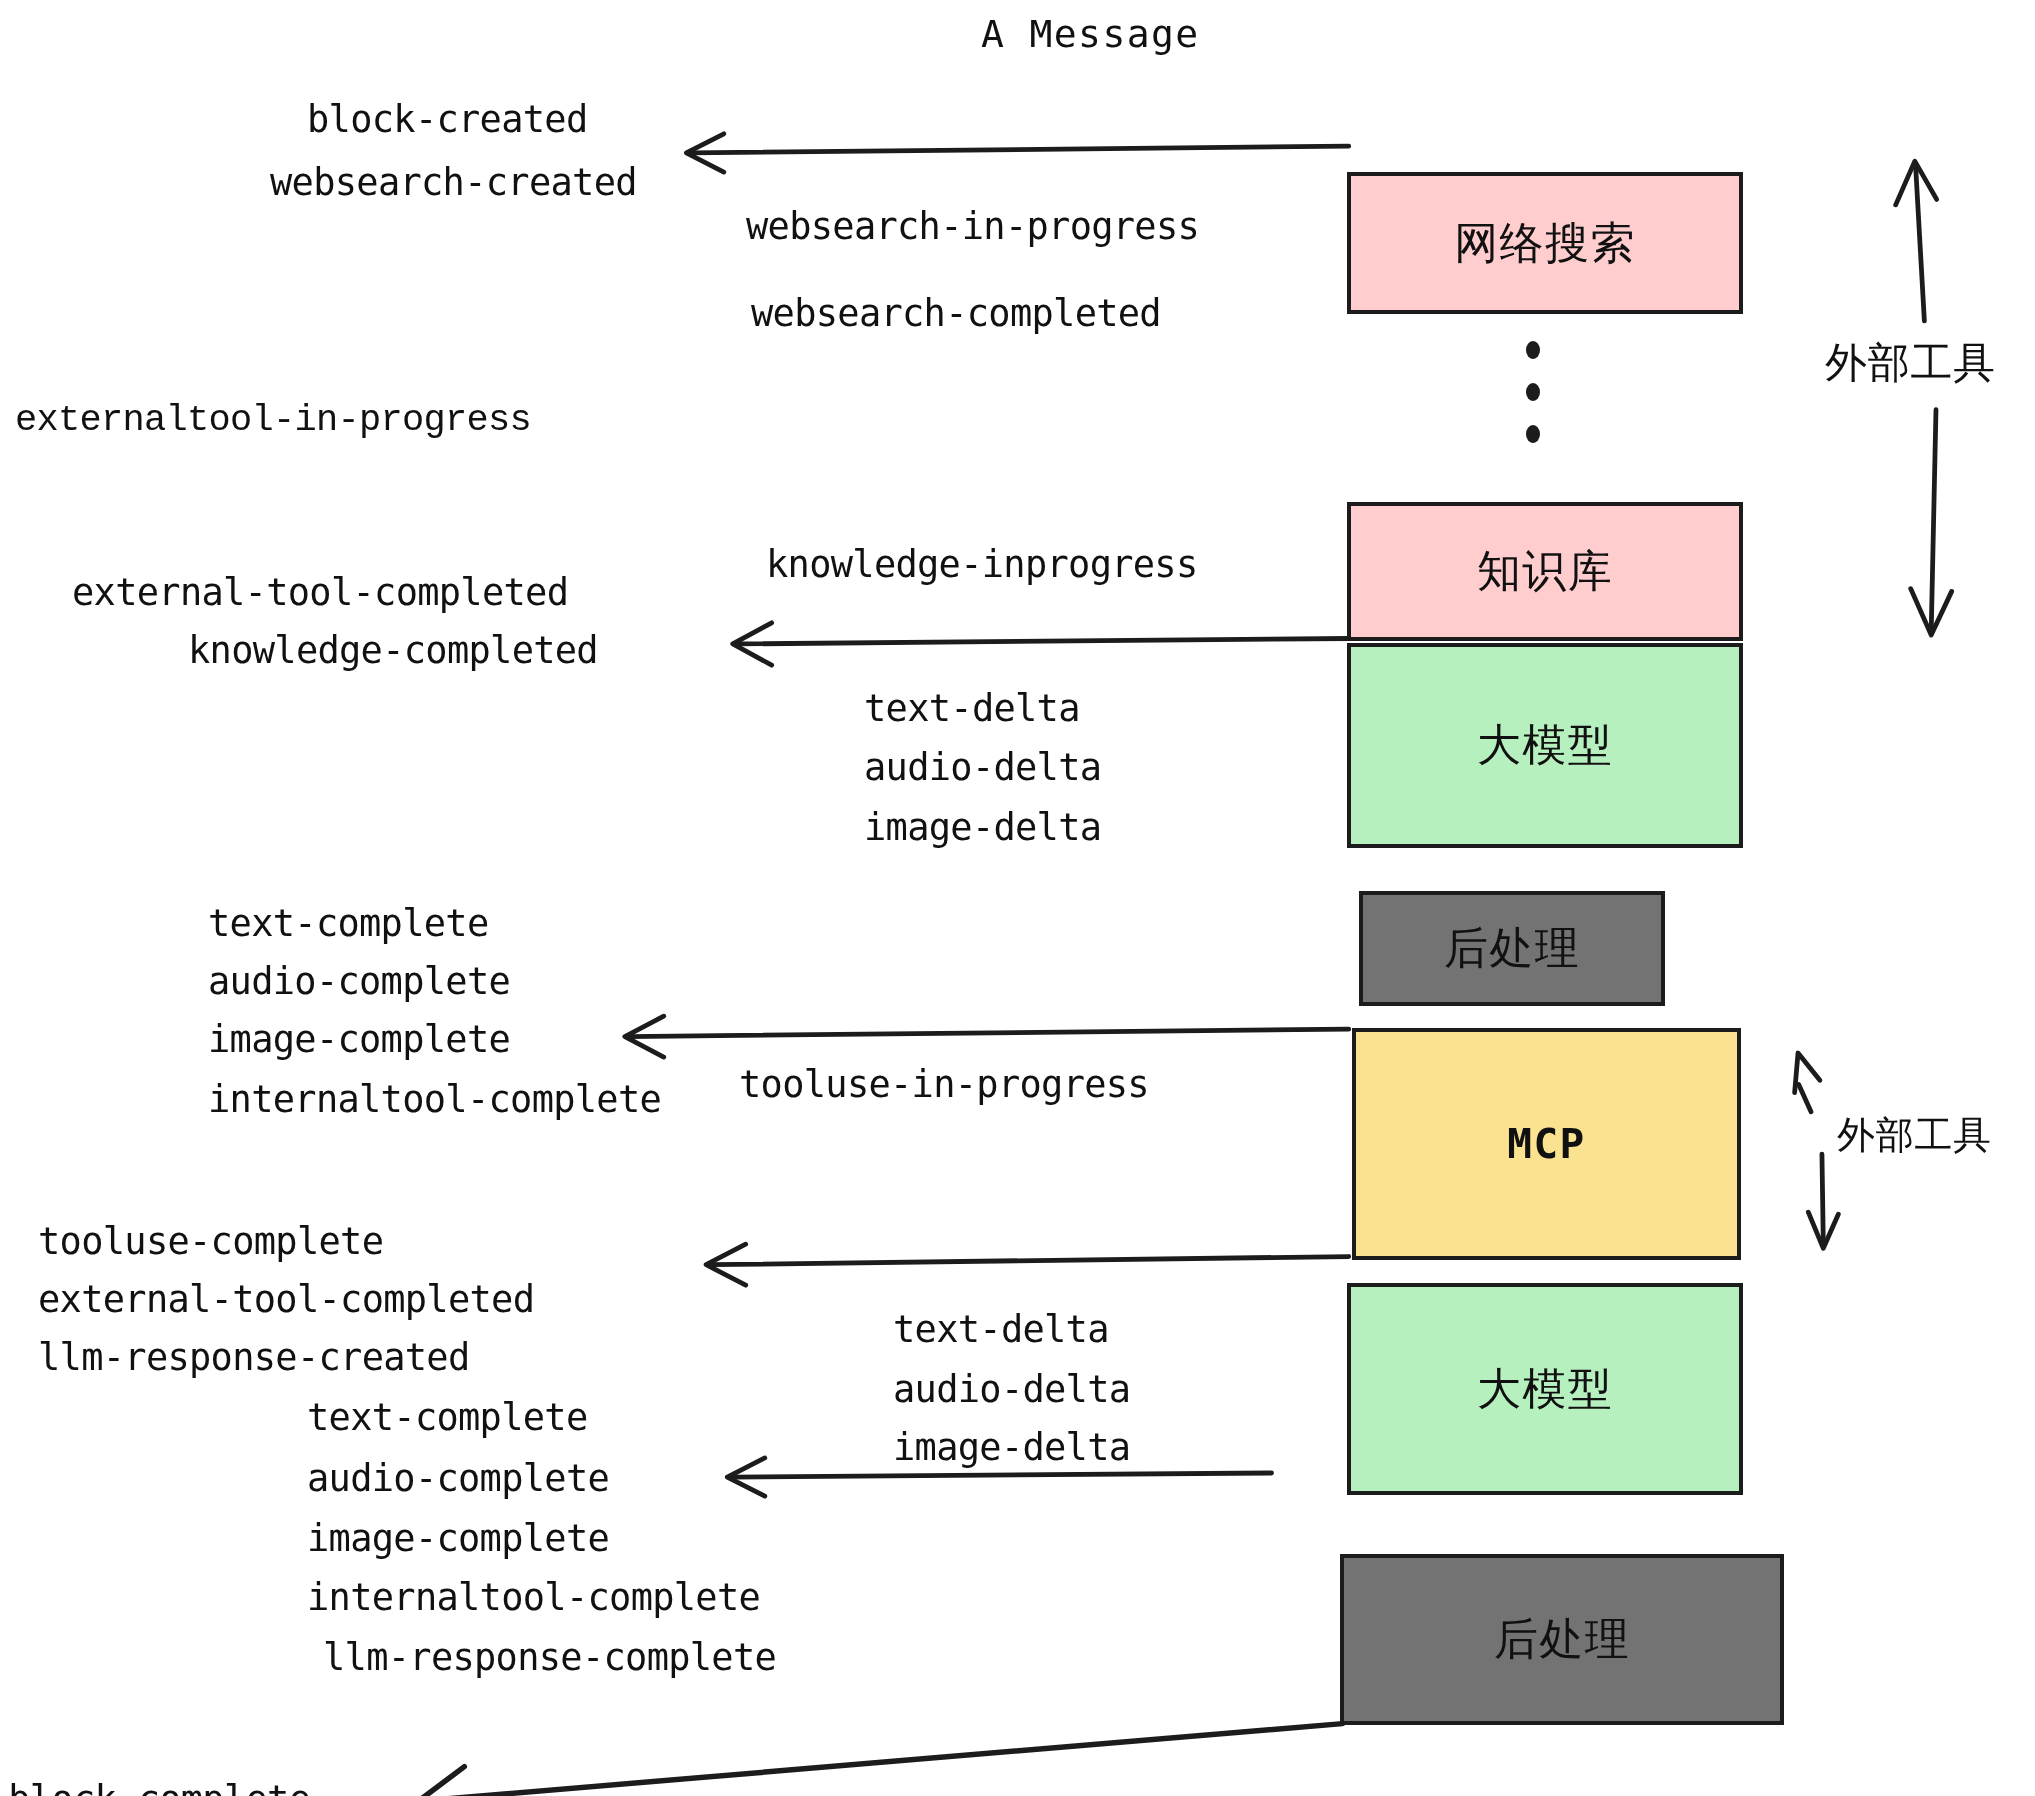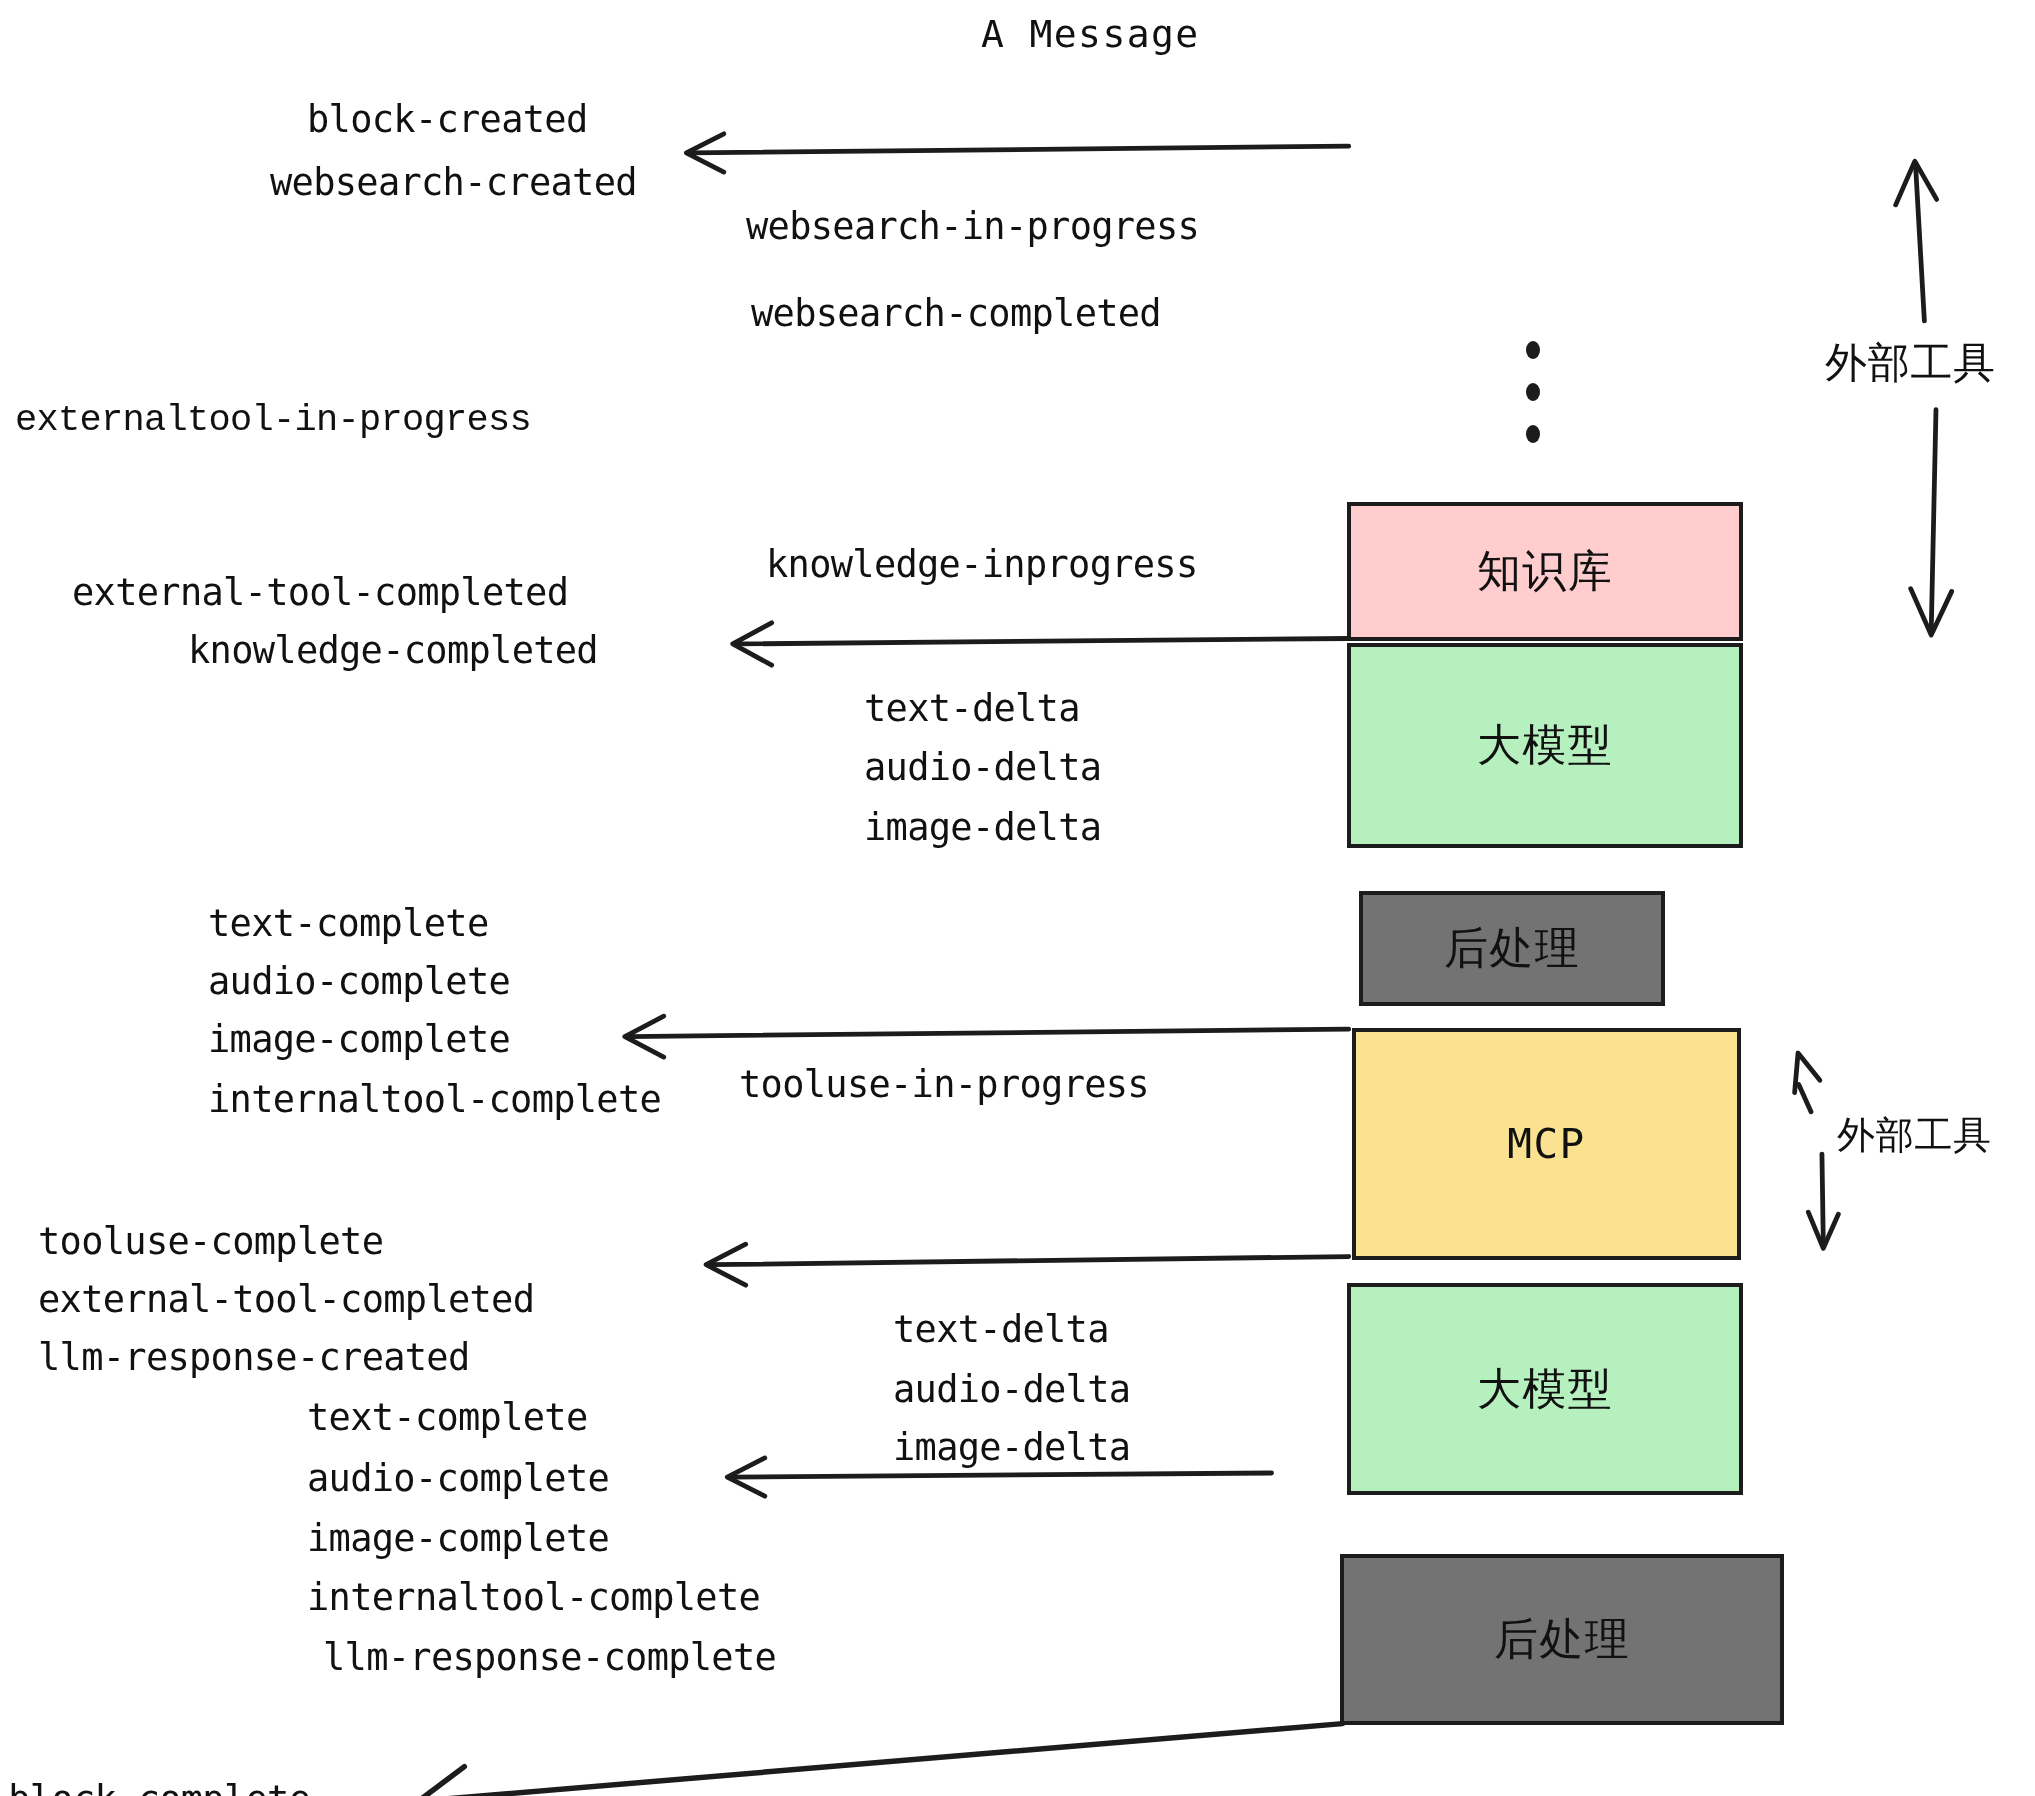--- a/index.html
+++ b/index.html
@@ -39,21 +39,21 @@
     display:flex;
     align-items:center;
     justify-content:center;
     font-family:"DejaVu Sans","Liberation Sans",sans-serif;
     font-size:44px;
     color:#111111;
     letter-spacing:1.4px;
   }
   .box.pink{background:#ffcdcd;}
   .box.green{background:#b6f0bf;}
-  .box.yellow{background:#fbe291;}
+  .box.yellow{background:#fbe291;font-weight:bold;}
   .box.white{background:#737373;}
   .box.mcp{
     font-family:"DejaVu Sans Mono","Liberation Mono",monospace;
     font-size:41px;
   }
 
   .dots{
     position:absolute;
     display:flex;
     flex-direction:column;
@@ -123,20 +123,23 @@
     <g>
       <path d="M2634 1588 L2652 1628" stroke="#1c1c1c" stroke-width="7" fill="none" stroke-linecap="round"></path>
       <path d="M2628 1600 L2633 1542 L2665 1582" stroke="#1c1c1c" stroke-width="7" fill="none" stroke-linecap="round" stroke-linejoin="round"></path>
       <path d="M2668 1690 L2670 1820" stroke="#1c1c1c" stroke-width="7" fill="none" stroke-linecap="round"></path>
       <path d="M2648 1775 L2670 1828 L2692 1778" stroke="#1c1c1c" stroke-width="7" fill="none" stroke-linecap="round" stroke-linejoin="round"></path>
     </g>
   </svg>
 
   <div class="title" style="left:981px;top:12.3px;">A Message</div>
 
+  <div class="box pink" style="left:1347px;top:172px;width:396px;height:142px;">
+    <span>网络搜索</span>
+  </div>
 
   <div class="dots" style="left:1524px;top:341px;width:18px;height:102px;">
     <span class="dot"></span>
     <span class="dot"></span>
     <span class="dot"></span>
   </div>
 
   <div class="box pink" style="left:1347px;top:502px;width:396px;height:139px;">
     <span>知识库</span>
   </div>

